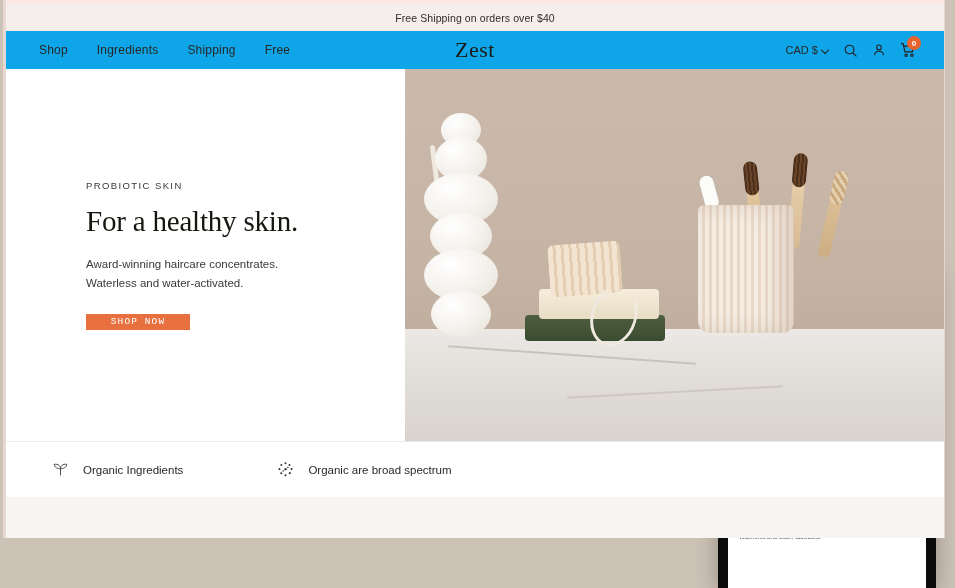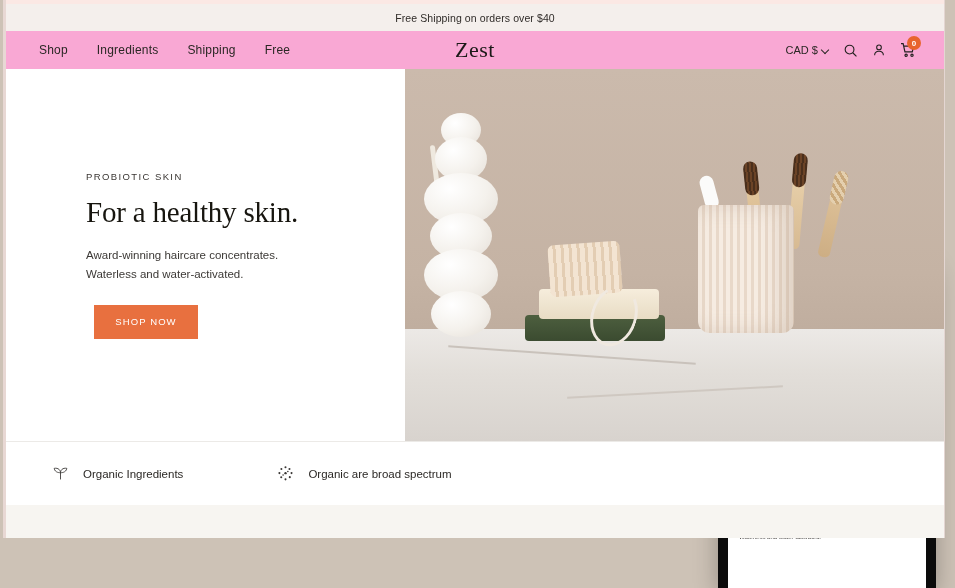--- a/index.html
+++ b/index.html
@@ -34,21 +34,21 @@
     border-top: 4px solid #fbe8e4;
   }
   .announce-text {
     font-size: 10.5px; color: #2f2b28; letter-spacing: .1px;
   }
 
   
   .header {
     position: relative;
     height: 38px;
-    background: #f9a8d4;
+    background: #0ea5e9;
     display: flex; align-items: center;
   }
   .nav {
     display: flex; align-items: center; gap: 29px;
     margin-left: 33px;
   }
   .nav a {
     font-size: 12px; color: #2a2724; text-decoration: none;
     letter-spacing: .2px;
   }
@@ -107,26 +107,25 @@
   .hero-title {
     font-family: "Liberation Serif", serif;
     font-size: 29px; color: #17150f; font-weight: normal;
     letter-spacing: -.2px; margin-bottom: 17px;
   }
   .hero-sub p {
     font-size: 11.5px; color: #3c3936; line-height: 1.65;
   }
   .shop-btn {
     margin-top: 21px;
-    width: 104px; height: 34px;
+    width: 104px; height: 16px;
     background: #e8703f; color: #fff; border: none;
     font-size: 9.5px; letter-spacing: 1.1px;
-    font-family: Liberation Sans, sans-serif;
+    font-family: Liberation Mono, monospace;
     cursor: pointer;
-    margin-left: 8px;
   }
   .hero-img {
     flex: 1;
     position: relative;
     overflow: hidden;
     background: #c3b2a4;
   }
   
   .ph-bg {
     position: absolute; inset: 0;
@@ -182,21 +181,21 @@
     background: linear-gradient(180deg,#f6eddc,#e8dcc4); border-radius:4px; }
   .soap-brush { position:absolute; bottom:46px; left:24px; width:72px; height:52px;
     background: repeating-linear-gradient(90deg,#f3e4d2 0 5px,#e3cdb3 5px 8px);
     border-radius:6px; transform: rotate(-4deg); }
   .rope { position:absolute; bottom:-6px; left:66px; width:46px; height:62px;
     border:3px solid #f0e9e0; border-radius:50%; border-top-color:transparent;
     transform: rotate(18deg); }
 
   
   .features {
-    height: 64px;
+    height: 56px;
     background: #fff;
     border-top: 1px solid #eceae7;
     display: flex; align-items: center;
     padding-left: 45px;
   }
   .feature {
     display: flex; align-items: center; gap: 13px;
   }
   .feature + .feature { margin-left: 93px; }
   .feature-label { font-size: 11.5px; color: #2b2825; }

